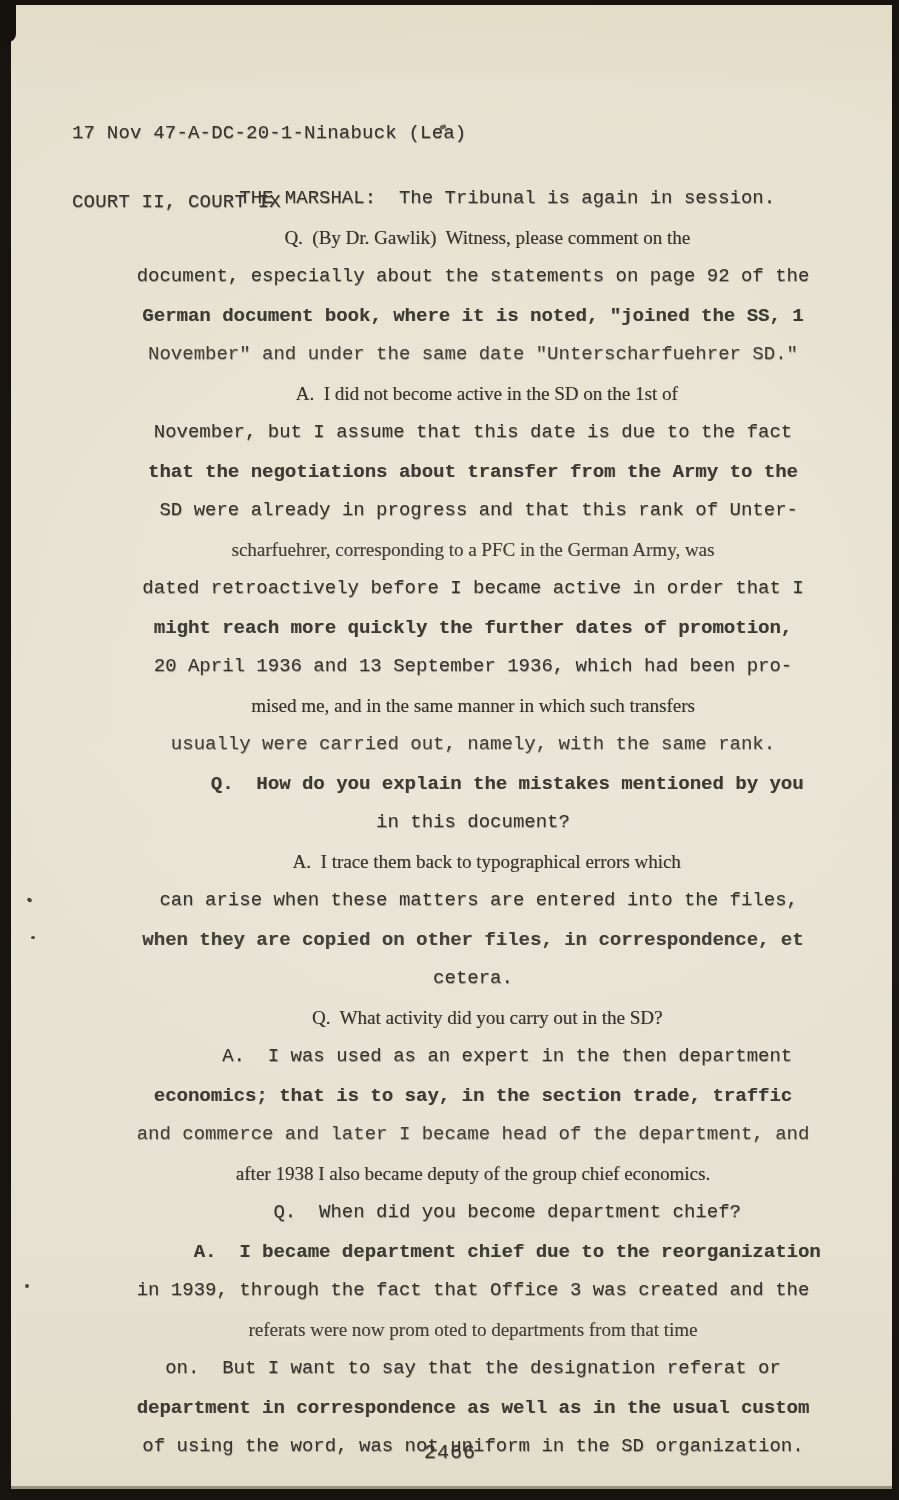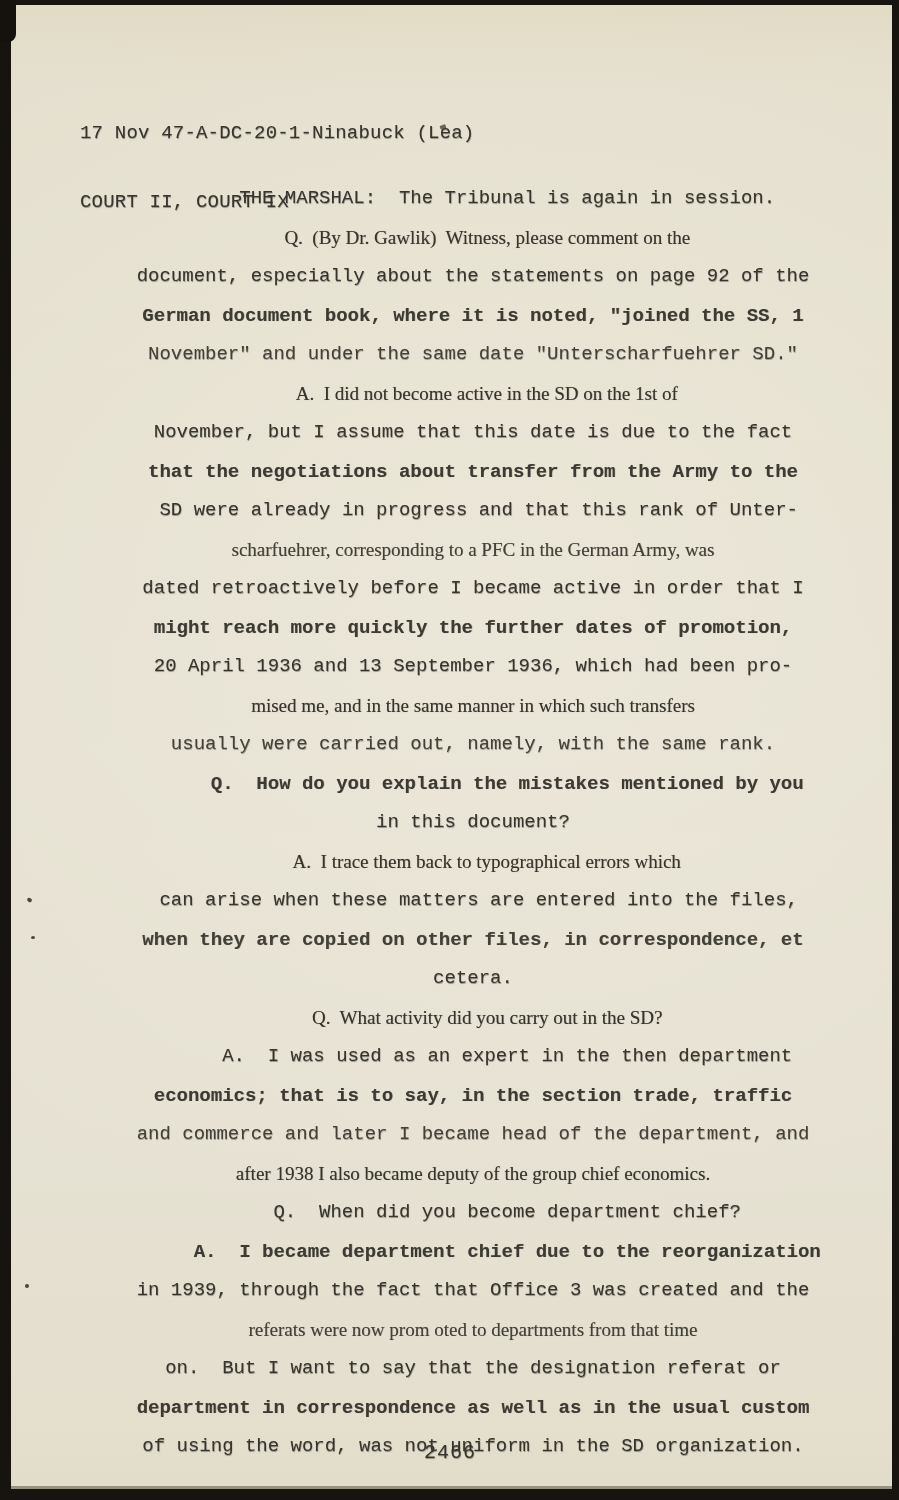--- a/index.html
+++ b/index.html
@@ -26,21 +26,21 @@
   .edge-bottom-shadow { position: absolute; left: 11px; right: 7px; bottom: 11px; height: 3px; background: rgba(90,85,75,0.55); }
   .corner-tl { position: absolute; top: 0; left: 0; width: 16px; height: 42px; background: #15120d; border-bottom-right-radius: 8px; }
 
   .ink {
     color: #36342c;
     text-shadow: 0.4px 0.5px 0.7px rgba(54,52,44,0.45);
   }
 
   .doc-header {
     position: absolute;
-    left: 80px;
+    left: 72px;
     top: 76px;
     font-size: 19px;
     line-height: 23px;
     white-space: pre;
     letter-spacing: 0.2px;
   }
 
   .transcript {
     position: absolute;
     left: 78px;

